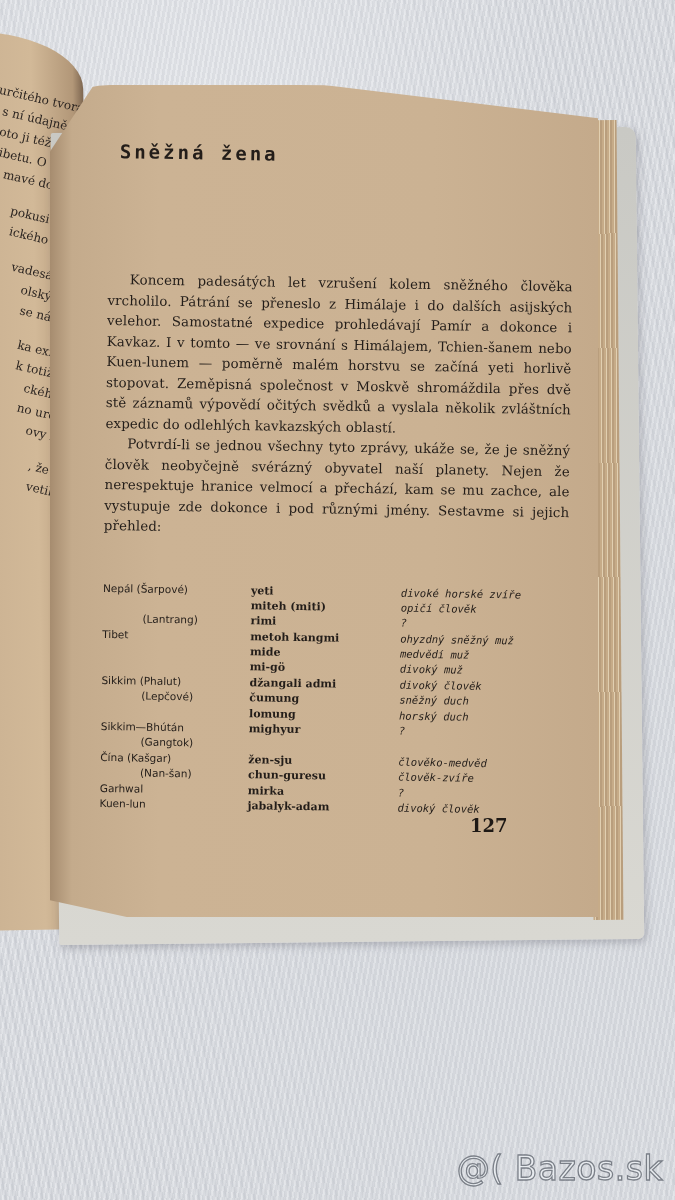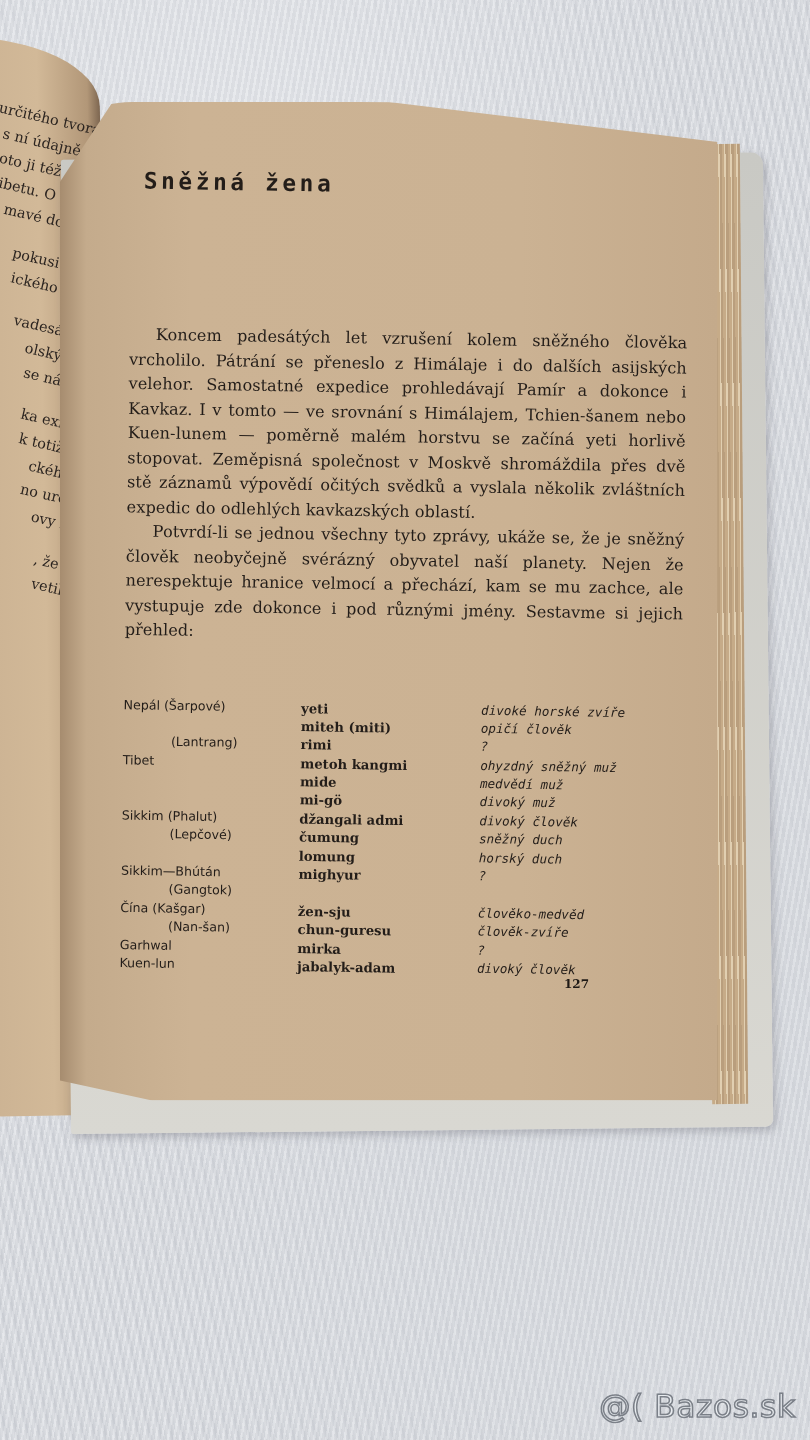--- a/index.html
+++ b/index.html
@@ -71,25 +71,25 @@
   .table {
     margin-top: 44px; font-size: 11px; line-height: 15.4px;
     position: relative; width: 475px;
   }
   .trow { display: flex; height: 15.4px; }
   .c1 { width: 148px; white-space: nowrap; font-family: "DejaVu Sans", sans-serif; font-size: 10.5px; }
   .c1.indent { padding-left: 40px; width: 108px; }
   .c2 { width: 150px; white-space: nowrap; font-weight: 600; }
   .c3 { white-space: nowrap; font-style: italic; font-family: "DejaVu Sans Mono", monospace; font-size: 10.5px; }
   .page-number {
-    position: absolute; left: 470px; top: 815px; font-weight: bold; font-size: 10px; color: #1e1915;
+    position: absolute; left: 470px; top: 815px; font-weight: bold; font-size: 18px; color: #1e1915;
   }
   .watermark {
     position: absolute; right: 12px; bottom: 12px;
-    font-family: "DejaVu Sans", sans-serif; font-size: 26px; color: rgba(235,238,242,0.85);
+    font-family: "DejaVu Sans", sans-serif; font-size: 33px; color: rgba(235,238,242,0.85);
     -webkit-text-stroke: 1.3px rgba(80,85,95,0.7);
     letter-spacing: 0.5px;
   }
 </style>
 </head>
 <body>
 
 <div class="fur-shade"></div>
 
 <div class="left-page">

